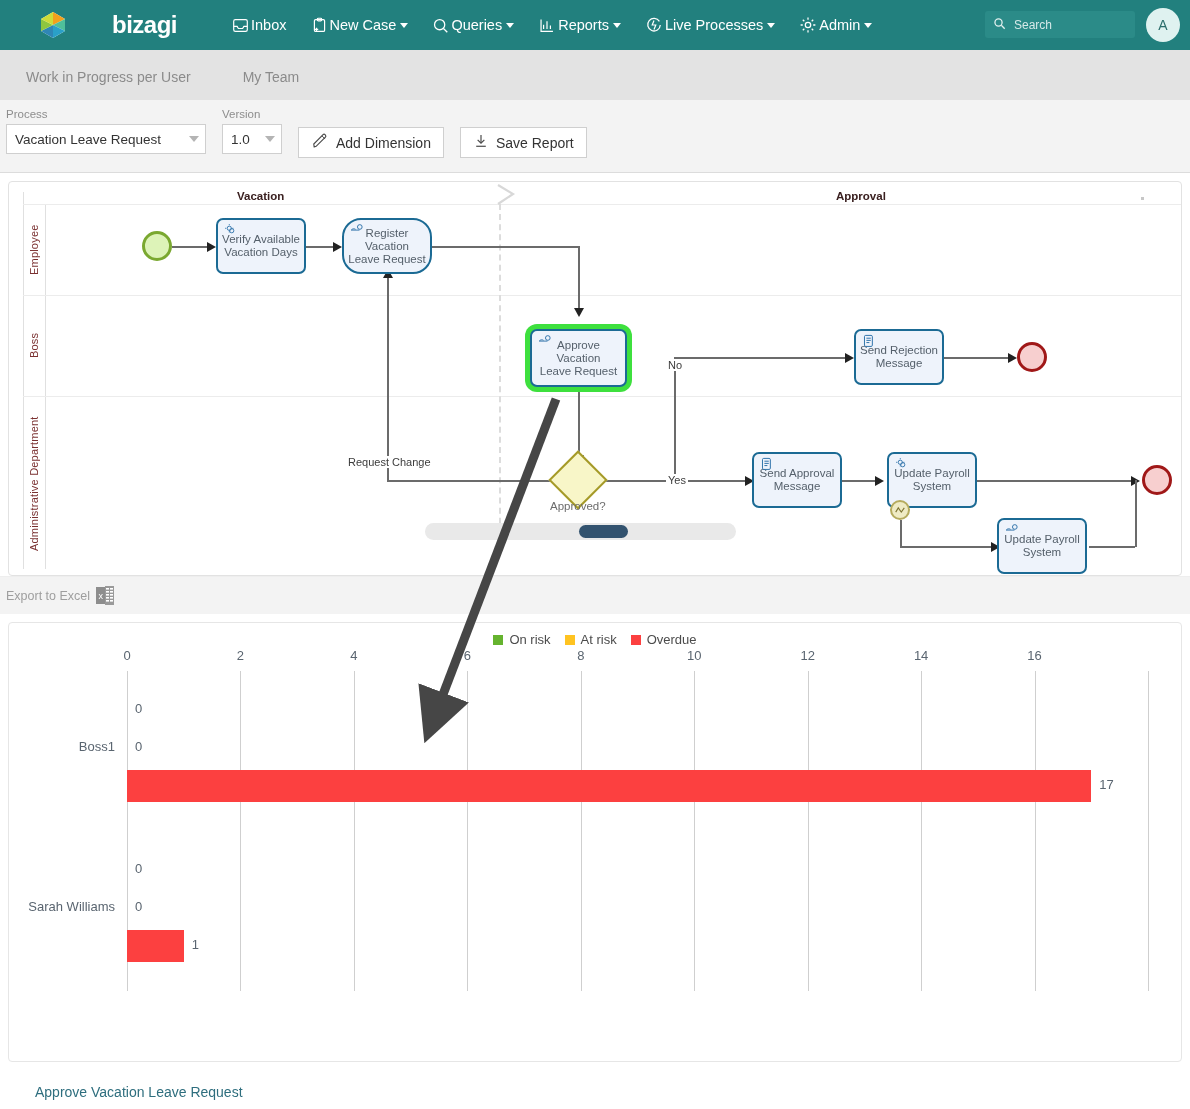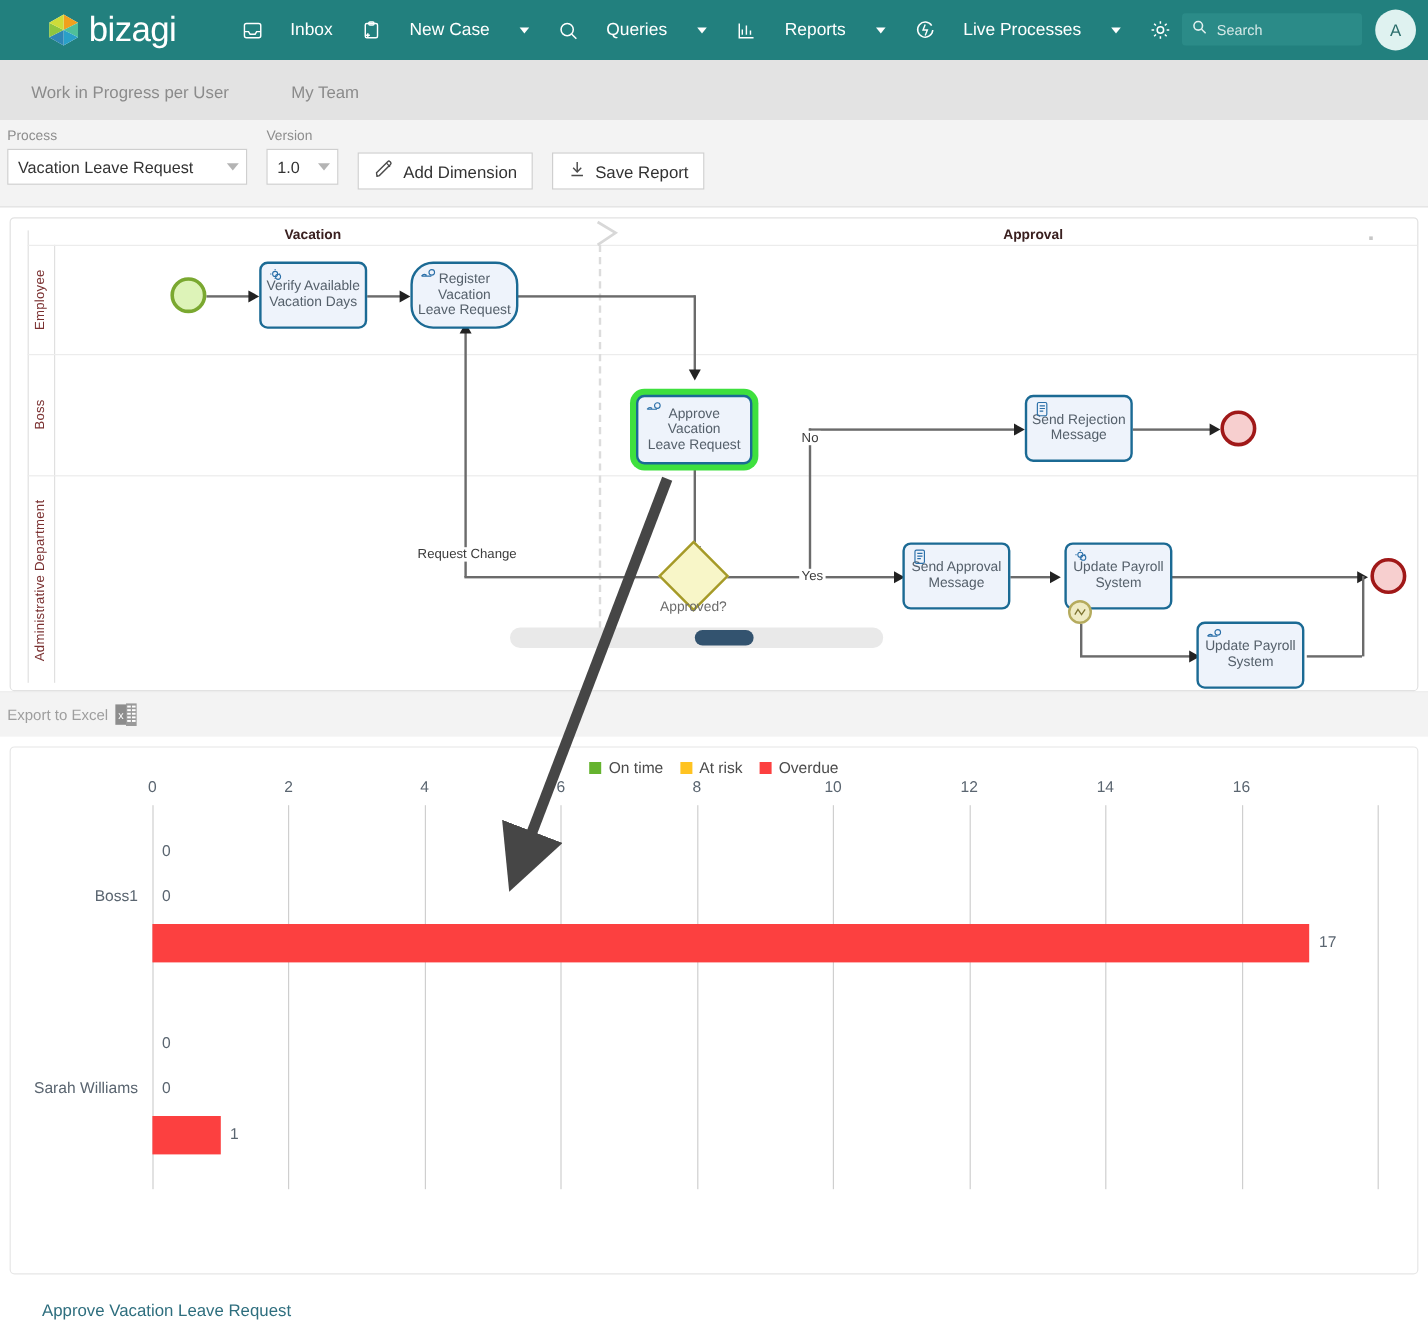--- a/index.html
+++ b/index.html
@@ -12,25 +12,25 @@
     color:#333;
   }
 
   
   .topbar {
     height:50px; background:#22807E;
     display:flex; align-items:center; position:relative;
   }
   .brand { display:flex; align-items:center; margin-left:40px; }
   .brand-logo { width:26px; height:28px; margin-right:8px; }
-  .brand-text { color:#fff; font-size:29px; letter-spacing:-.5px; font-weight:400; line-height:1; }
+  .brand-text { color:#fff; font-size:24px; letter-spacing:-.5px; font-weight:700; line-height:1;margin-left:38px; }
 
   .nav { display:flex; align-items:center; margin-left:55px; gap:24px; }
   .nav-item {
-    display:flex; align-items:center; gap:23px;
+    display:flex; align-items:center; gap:2px;
     color:#fff; font-size:14.5px; cursor:pointer; white-space:nowrap;
   }
   .nav-item svg { display:block; }
   .caret { width:0;height:0;border-left:4px solid transparent;border-right:4px solid transparent;border-top:5px solid #fff; margin-left:2px;}
 
   .search-wrap { position:absolute; right:55px; top:11px; width:150px; height:27px;
     background:#2B8B88; border-radius:3px; display:flex; align-items:center; padding:0 8px; }
   .search-wrap input {
     background:transparent;border:0;outline:0;color:#e6f2f1;font-size:12px;
     font-family:"Liberation Sans", sans-serif; width:110px; margin-left:6px;
@@ -493,21 +493,21 @@
       <rect x="13" y="1" width="1" height="17" fill="#9a9a9a"></rect>
     </svg>
   </span>
 </div>
 
 <div class="chart-outer">
   <div class="chart-panel">
     <div class="legend">
       <div class="li">
         <span class="sw" style="background:#65B32E"></span>
-        <span>On time</span>
+        <span>On risk</span>
       </div>
       <div class="li">
         <span class="sw" style="background:#FFC321"></span>
         <span>At risk</span>
       </div>
       <div class="li">
         <span class="sw" style="background:#FC4040"></span>
         <span>Overdue</span>
       </div>
     </div>

